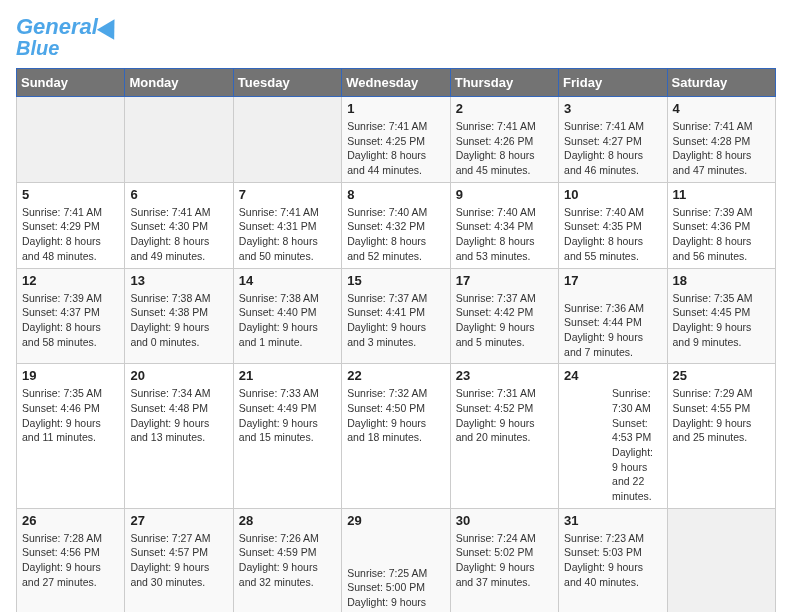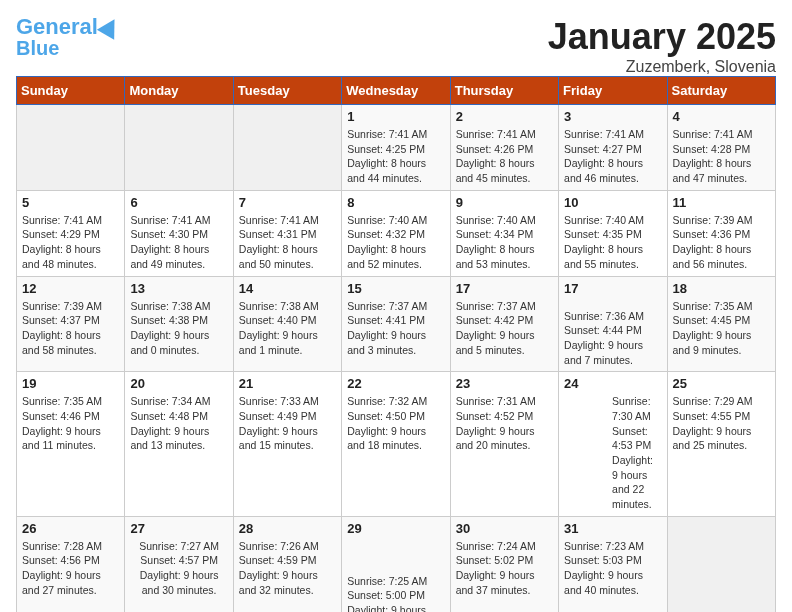--- a/index.html
+++ b/index.html
@@ -7,20 +7,22 @@
       font-family: Arial, sans-serif;
       background: #fff;
       width: 792px;
       min-height: 612px;
       padding: 16px;
     }
     .header {
       display: flex;
       justify-content: space-between;
       align-items: flex-start;
+      margin-bottom: 10px;
+      font-style: italic;
     }
     .logo {
       display: flex;
       flex-direction: column;
       align-items: flex-start;
     }
     .logo-text {
       font-size: 22px;
       font-weight: bold;
       color: #1a3a6b;
@@ -54,21 +56,21 @@
     .title-block h2 {
       font-size: 16px;
       font-weight: normal;
       color: #444;
     }
     .calendar {
       width: 100%;
       border-collapse: collapse;
     }
     .calendar thead tr {
-      background: #c2410c;
+      background: #737373;
       color: #fff;
     }
     .calendar thead th {
       padding: 6px 4px;
       font-size: 13px;
       font-weight: bold;
       text-align: left;
       border: 1px solid #3366bb;
     }
     .calendar tbody td {
@@ -106,24 +108,20 @@
 <div class="header">
   <div class="logo">
     <div class="logo-row">
       <span class="logo-text">
         <span>General</span>
       </span>
       <span class="logo-triangle"></span>
     </div>
     <span class="logo-text" style="color:#4da6e8; font-size:20px;">Blue</span>
   </div>
-  <div class="title-block">
-    <h1>January 2025</h1>
-    <h2>Zuzemberk, Slovenia</h2>
-  </div>
 </div>
 
 <table class="calendar">
   <thead>
     <tr>
     <th>Sunday</th>
         <th>Monday</th>
         <th>Tuesday</th>
         <th>Wednesday</th>
         <th>Thursday</th>
@@ -321,21 +319,21 @@
       <tr>
         <td>
           <div class="day-number">26</div>
           <div class="day-info" style="white-space: pre-line;">Sunrise: 7:28 AM
 Sunset: 4:56 PM
 Daylight: 9 hours
 and 27 minutes.</div>
         </td>
         <td>
           <div class="day-number">27</div>
-          <div class="day-info" style="white-space: pre-line; text-align: center;">Sunrise: 7:27 AM
+          <div class="day-info" style="white-space: pre-line;">Sunrise: 7:27 AM
 Sunset: 4:57 PM
 Daylight: 9 hours
 and 30 minutes.</div>
         </td>
         <td>
           <div class="day-number">28</div>
           <div class="day-info" style="white-space: pre-line;">Sunrise: 7:26 AM
 Sunset: 4:59 PM
 Daylight: 9 hours
 and 32 minutes.</div>

